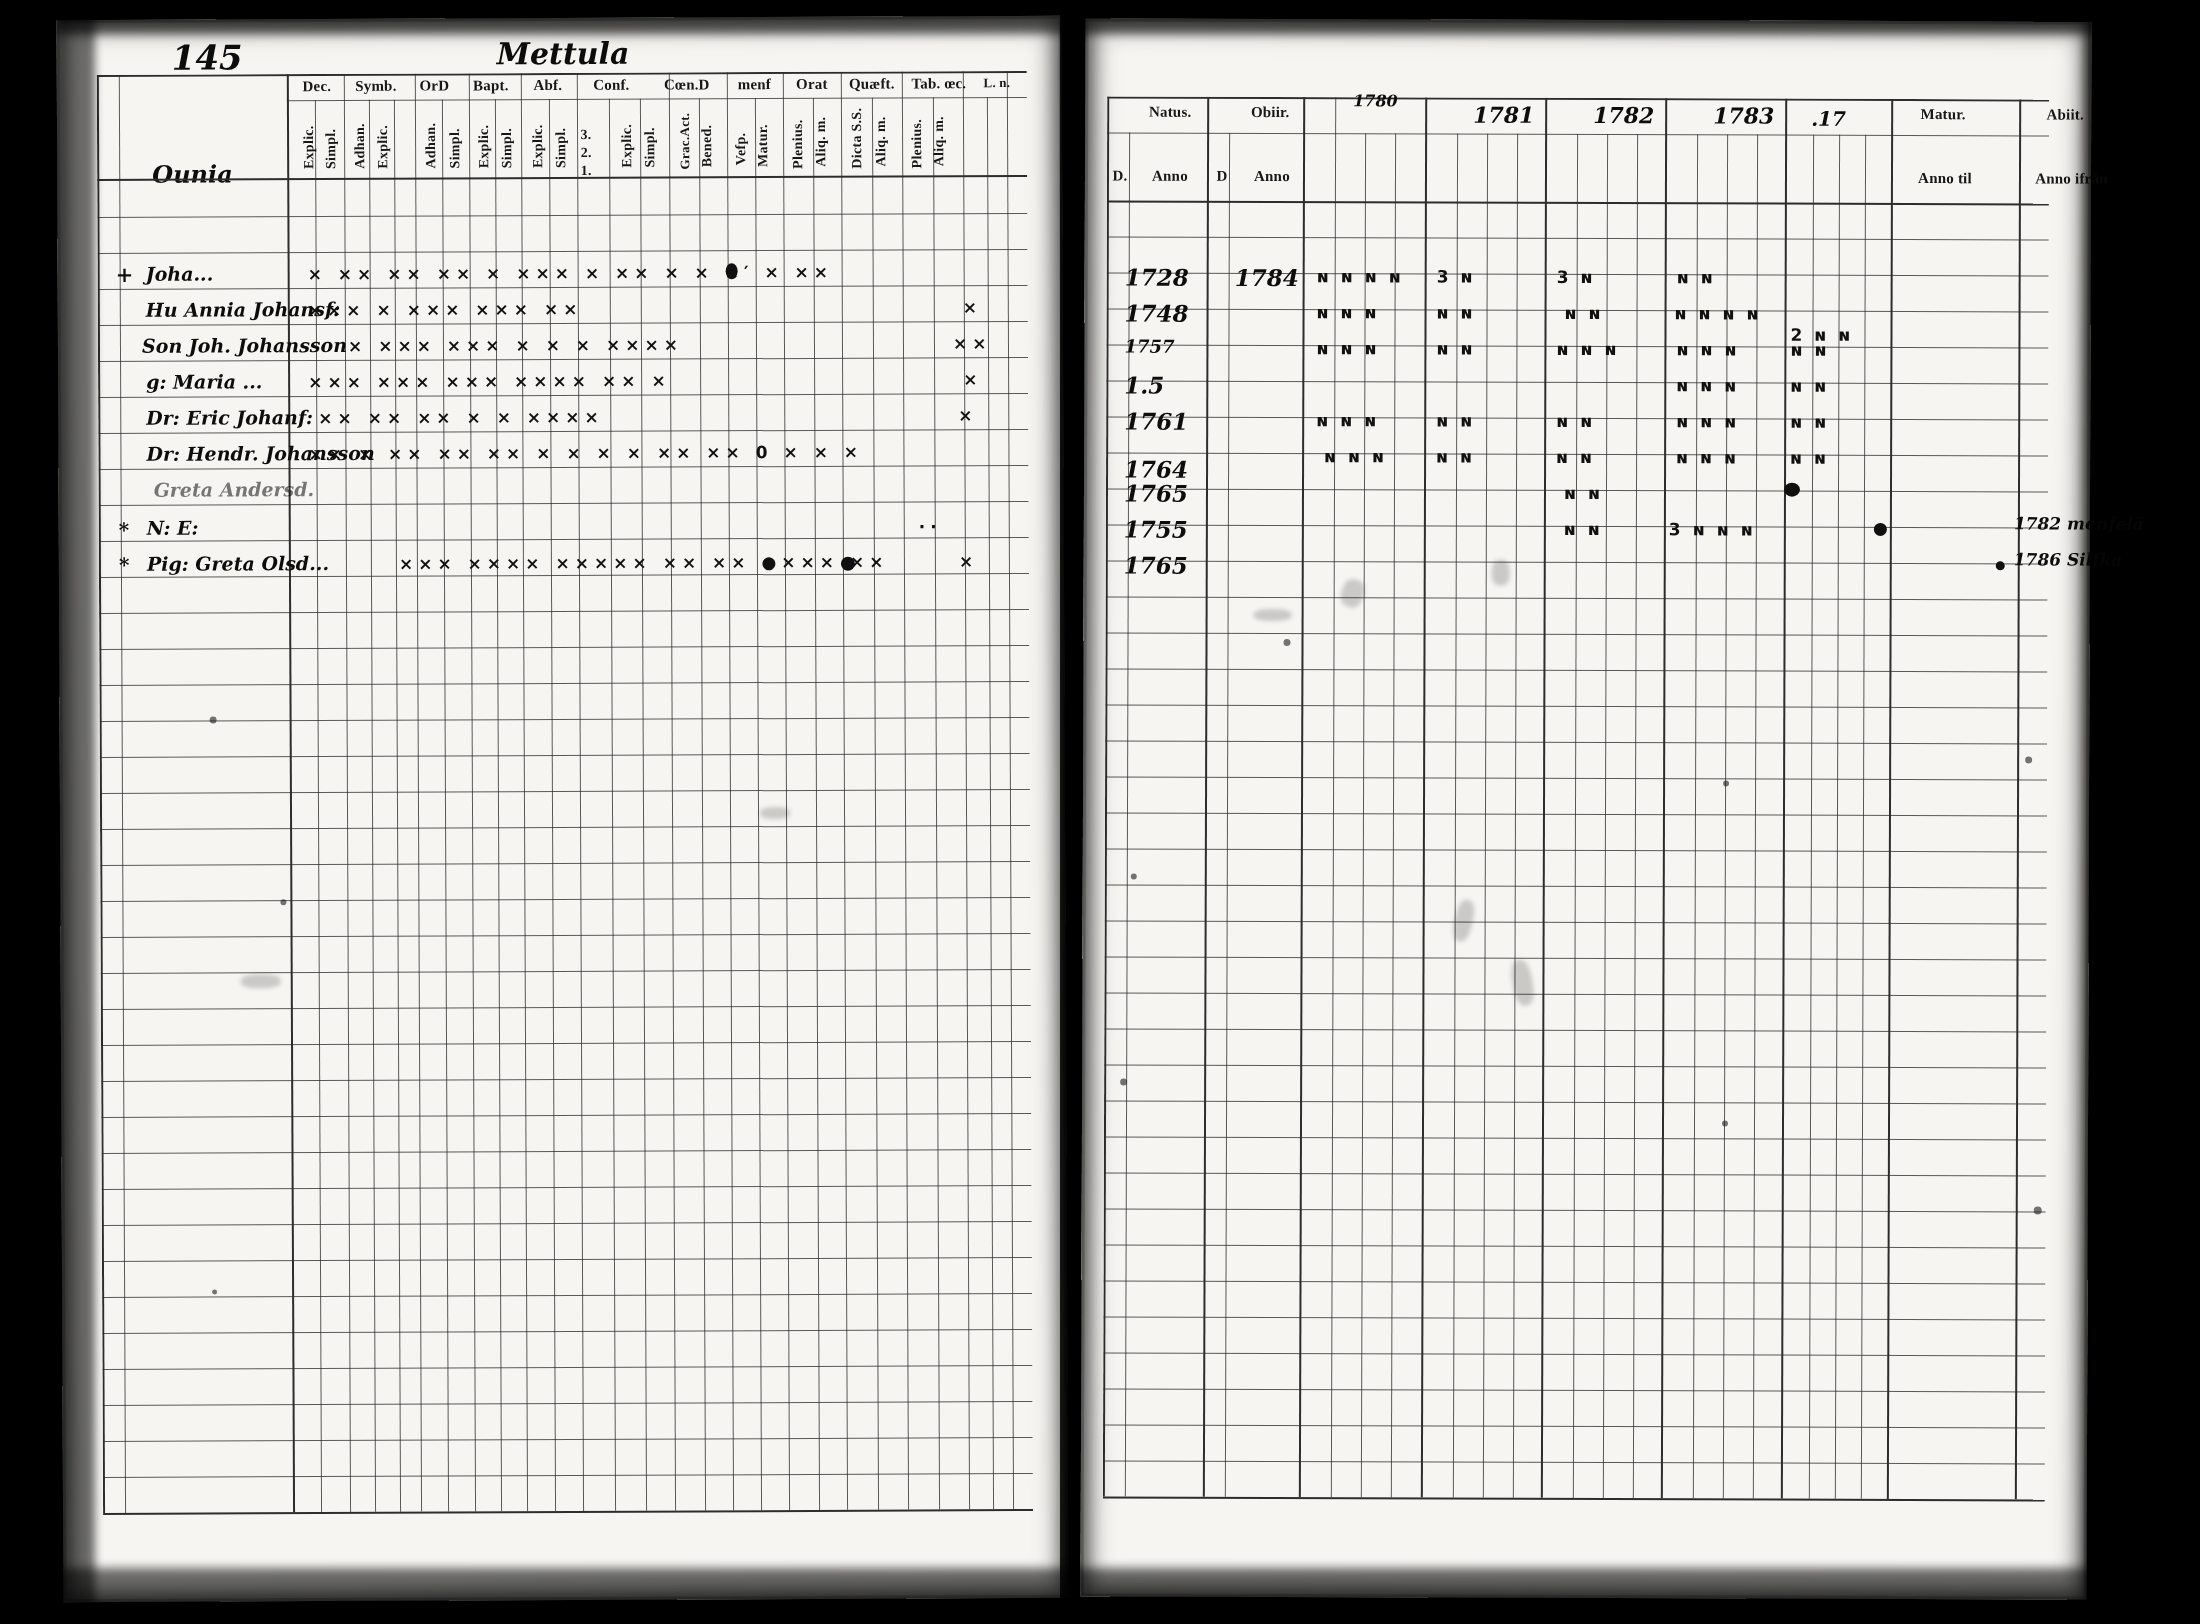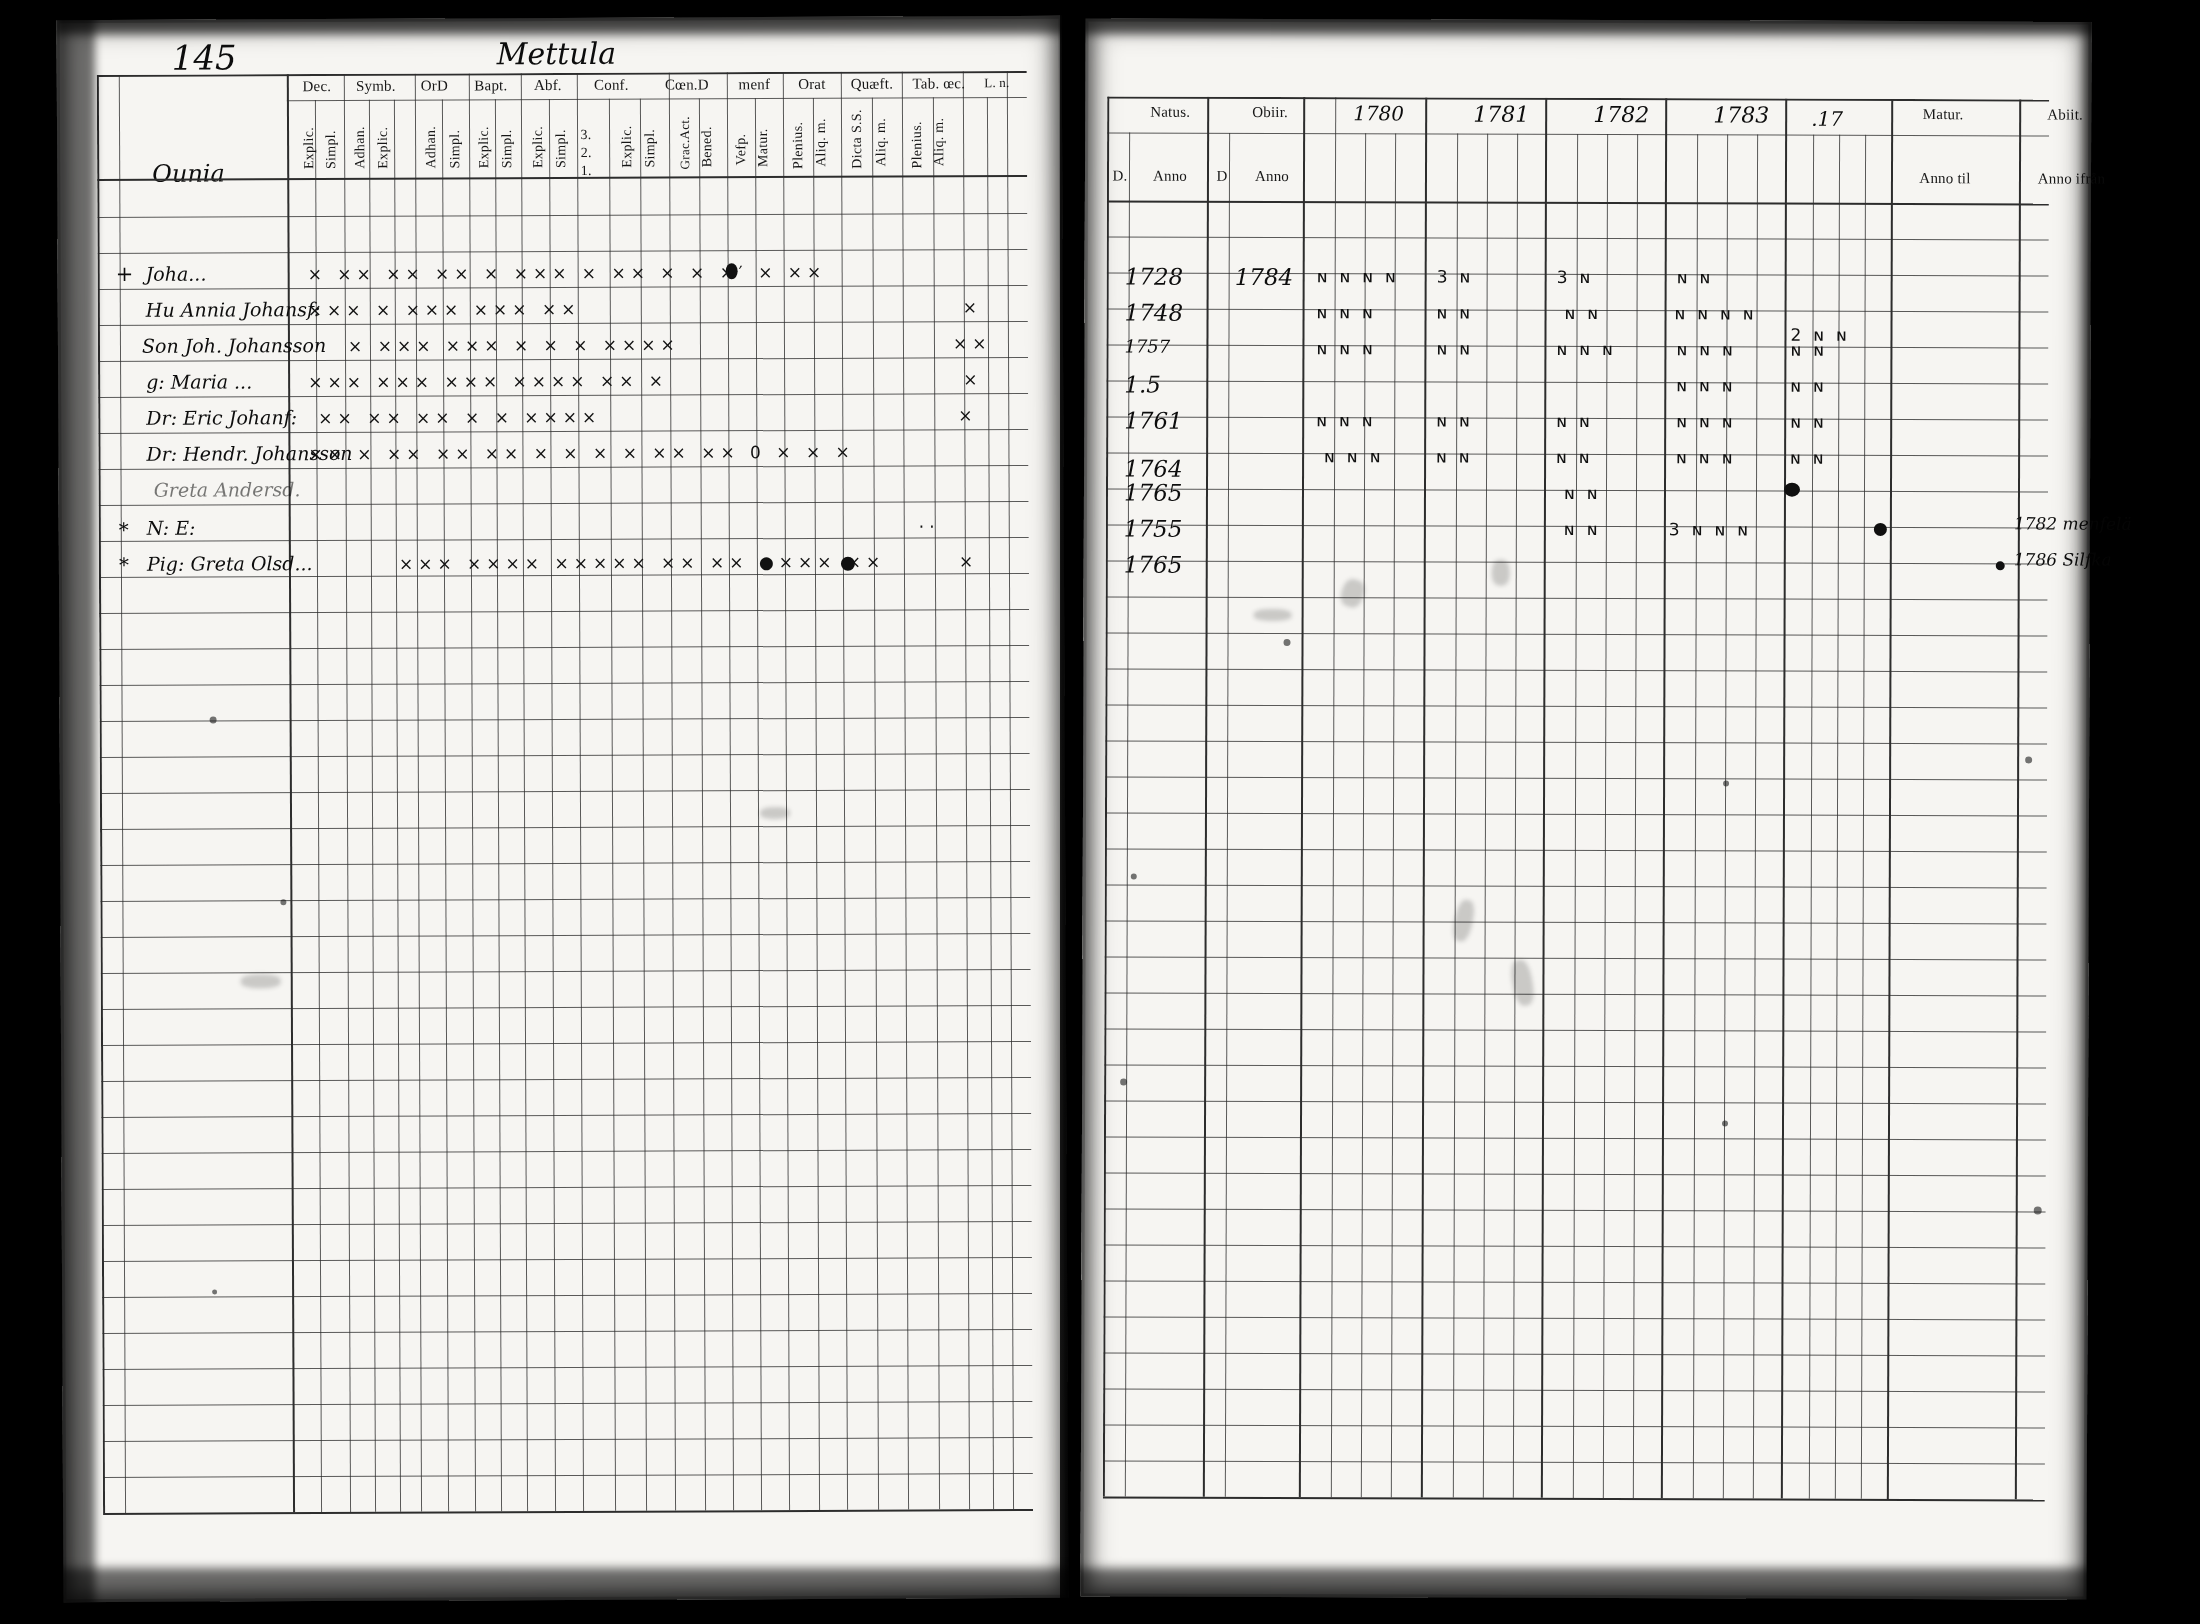--- a/index.html
+++ b/index.html
@@ -21,20 +21,21 @@
     background: #000000;
   }
 
   
   .book {
     position: absolute;
     left: 55px;
     top: 8px;
     width: 2090px;
     height: 1600px;
+    font-weight: bold;
   }
 
   .leaf {
     position: absolute;
     background: #f6f5f2;
     box-shadow: 0 0 18px 6px rgba(0,0,0,0.55) inset;
   }
   .leaf.left {
     left: 5px;
     top: 10px;
@@ -401,21 +402,21 @@
         <div class="vline" style="left:706px; top:36px; height:1364px;"></div>
         <div class="vline" style="left:732px; top:36px; height:1364px;"></div>
         <div class="vline" style="left:758px; top:36px; height:1364px;"></div>
         <div class="vline thick" style="left:784px; top:0; height:1400px;"></div>
         <div class="vline thick" style="left:912px; top:0; height:1400px;"></div>
         <div class="vline thick" style="left:942px; top:0; height:1400px;"></div>
       </div>
 
       <div class="hdr-cell" style="left:40px; top:86px; width:90px;">Natus.</div>
       <div class="hdr-cell" style="left:140px; top:86px; width:90px;">Obiir.</div>
-      <div class="hand mid" style="left:268px; top:82px; font-size:20px;">1780</div>
+      <div class="hand mid" style="left:268px; top:72px; font-size:16px;">1780</div>
       <div class="hand mid" style="left:388px; top:82px; font-size:22px;">1781</div>
       <div class="hand mid" style="left:508px; top:82px; font-size:22px;">1782</div>
       <div class="hand mid" style="left:628px; top:82px; font-size:22px;">1783</div>
       <div class="hand mid" style="left:726px; top:86px; font-size:20px;">.17</div>
       <div class="hdr-cell" style="left:808px; top:86px; width:100px;">Matur.</div>
       <div class="hdr-cell" style="left:930px; top:86px; width:100px;">Abiit.</div>
 
       <div class="hdr-cell" style="left:24px; top:150px; width:22px;">D.</div>
       <div class="hdr-cell" style="left:50px; top:150px; width:70px;">Anno</div>
       <div class="hdr-cell" style="left:126px; top:150px; width:22px;">D</div>

